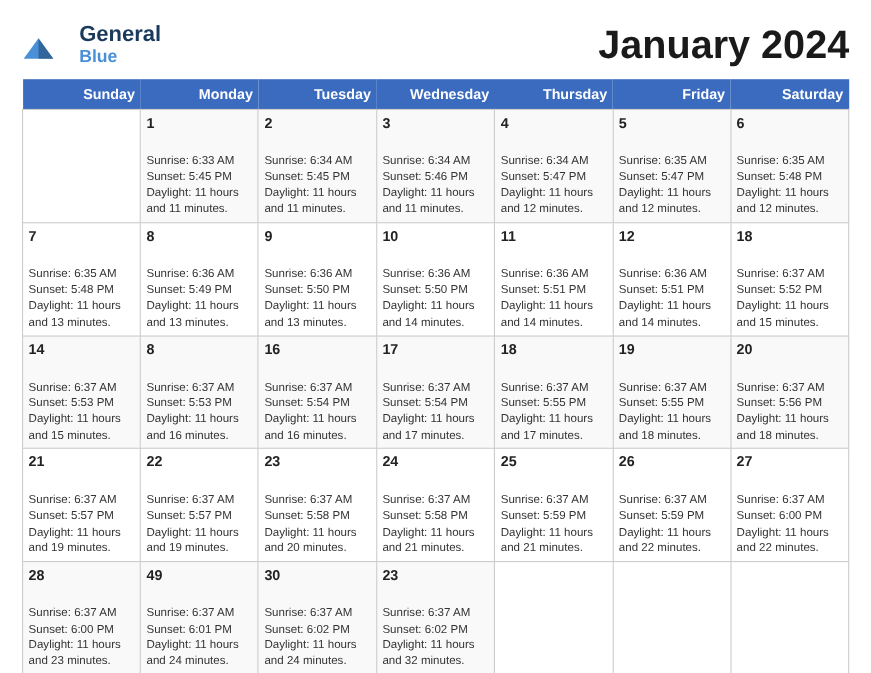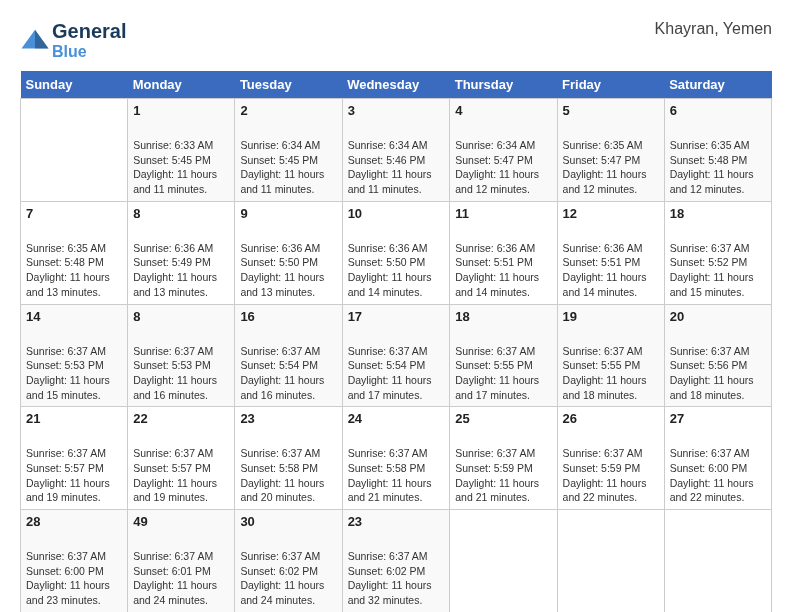--- a/index.html
+++ b/index.html
@@ -11,21 +11,22 @@
       padding: 20px;
     }
     .header {
       display: flex;
       justify-content: space-between;
       align-items: flex-start;
       margin-bottom: 10px;
     }
     .logo {
       display: flex;
-      align-items: center;
+      align-items: flex-end;
+      gap: 20px;
     }
     .logo-icon {
       width: 30px;
       height: 30px;
       margin-right: 2px;
     }
     .title-block {
       text-align: right;
     }
     .month-title {
@@ -38,21 +39,21 @@
       color: #444;
     }
     table {
       width: 100%;
       border-collapse: collapse;
       font-size: 11px;
     }
     thead tr th {
       background-color: #3a6bbf;
       color: #fff;
-      text-align: left;
+      text-align: right;
       padding: 6px 5px;
       font-size: 13px;
       font-weight: bold;
     }
     tbody tr td {
       border: 1px solid #ccc;
       vertical-align: top;
       padding: 4px 5px;
       width: 108px;
       min-height: 80px;
@@ -86,21 +87,21 @@
     <svg class="logo-icon" viewBox="0 0 40 40" xmlns="http://www.w3.org/2000/svg">
       <polygon points="20,5 38,30 2,30" fill="#4a90d9"></polygon>
       <polygon points="20,5 38,30 20,30" fill="#1a3a5c" opacity="0.5"></polygon>
     </svg>
     <div>
       <div style="font-size:20px;font-weight:bold;color:#1a3a5c;">General</div>
       <div style="font-size:16px;font-weight:bold;color:#4a90d9;">Blue</div>
     </div>
   </div>
   <div class="title-block">
-    <div class="location">Khayran, Yemen</div>
+    <div class="month-title">January 2024</div>
   </div>
 </div>
 
 <table>
   <thead>
     <tr>
     <th>Sunday</th>
         <th>Monday</th>
         <th>Tuesday</th>
         <th>Wednesday</th>

